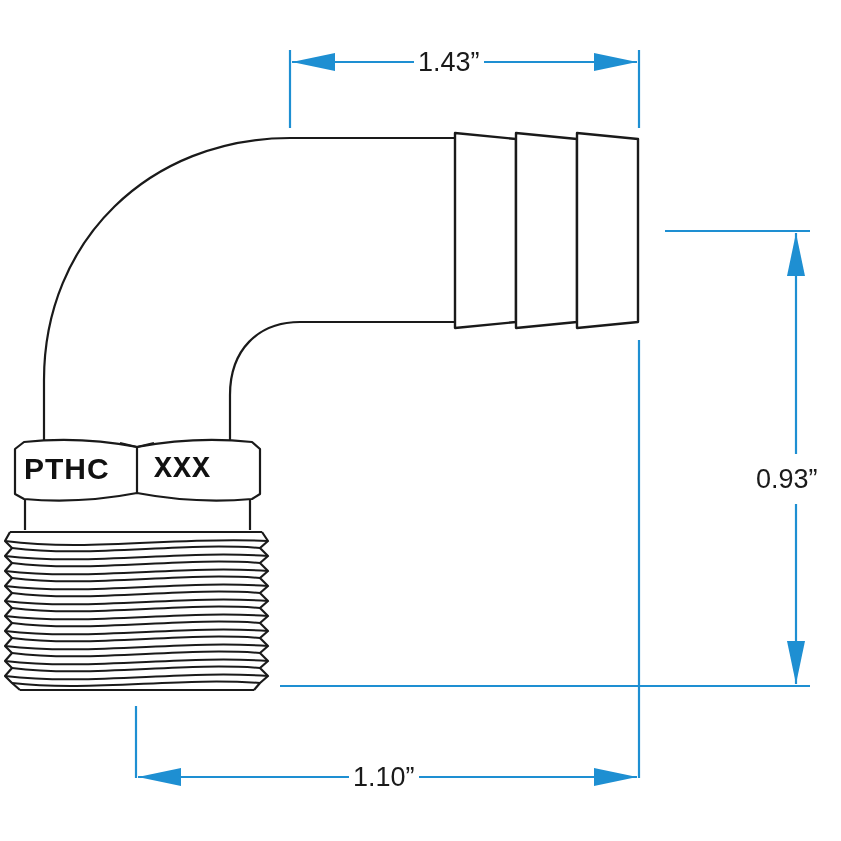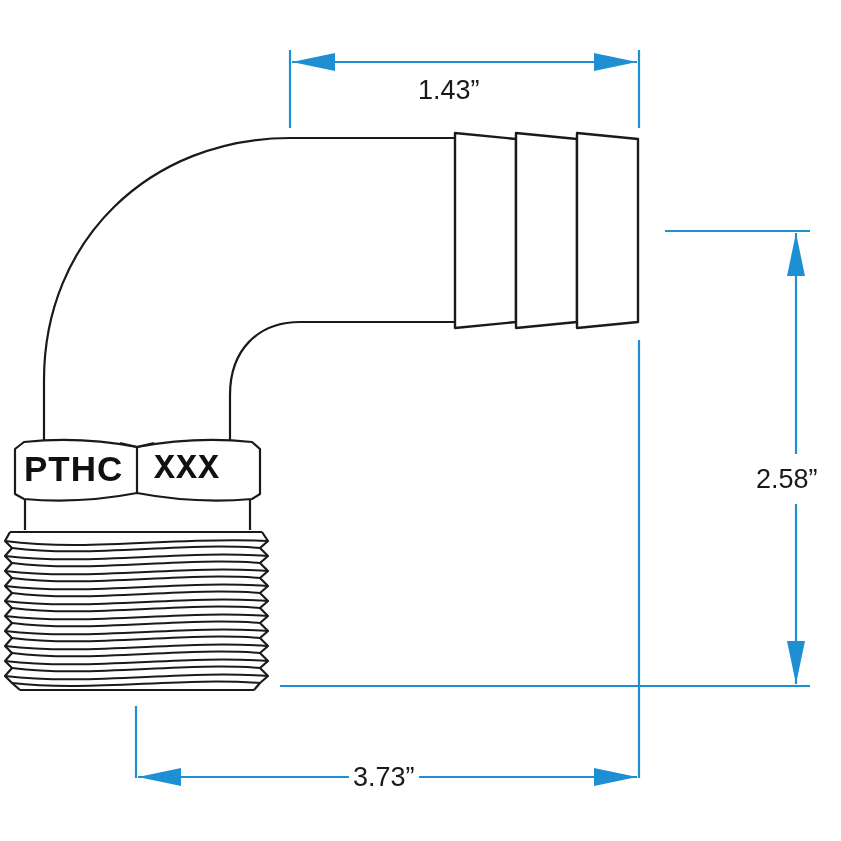--- a/index.html
+++ b/index.html
@@ -1,19 +1,19 @@
 <!DOCTYPE html>
 <html><head>
 <meta charset="utf-8">
 <style>
   html, body { margin: 0; padding: 0; background: #ffffff; }
   body { width: 841px; height: 841px; position: relative; overflow: hidden; font-family: "Liberation Sans", sans-serif; }
   #drawing { position: absolute; left: 0; top: 0; width: 841px; height: 841px; }
   .dim-label { position: absolute; font-family: "Liberation Sans", sans-serif; font-size: 27px; color: #1a1a1a; background: #ffffff; line-height: 30px; padding: 0 4px; white-space: nowrap; }
-  .hex-label { position: absolute; font-family: "Liberation Sans", sans-serif; font-weight: bold; font-size: 35px; color: #111; letter-spacing: 1px; line-height: 30px; white-space: nowrap; }
+  .hex-label { position: absolute; font-family: "Liberation Sans", sans-serif; font-weight: bold; font-size: 30px; color: #111; letter-spacing: 1px; line-height: 30px; white-space: nowrap; }
 </style>
 </head>
 <body>
 
 <svg id="drawing" width="841" height="841" viewBox="0 0 841 841" xmlns="http://www.w3.org/2000/svg">
   <g fill="none" stroke="#1a1a1a" stroke-width="2.2" stroke-linecap="round" stroke-linejoin="round">
 
     <path d="M44,440 L44,380 C44,240 150,138 290,138 L456,138"></path>
 
     <path d="M230,440 L230,395 C230,350 258,322 300,322 L456,322"></path>
@@ -83,15 +83,15 @@
     <line x1="639" y1="340" x2="639" y2="778"></line>
     <line x1="138" y1="777" x2="637" y2="777"></line>
     <polygon points="138,777 181,768 181,786" stroke="none"></polygon>
     <polygon points="637,777 594,768 594,786" stroke="none"></polygon>
   </g>
 </svg>
 
 <div class="hex-label" style="left:24px; top:454px;">PTHC</div>
 <div class="hex-label" style="left:154px; top:454px;font-family:Liberation Mono, monospace;">XXX</div>
 
-<div class="dim-label" style="left:414px; top:47px;margin-top:28px;">1.43”</div>
-<div class="dim-label" style="left:752px; top:454px; padding:10px 4px;">2.58”</div>
-<div class="dim-label" style="left:349px; top:762px;">3.73”</div>
+<div class="dim-label" style="left:414px; top:47px;">1.43”</div>
+<div class="dim-label" style="left:752px; top:454px; padding:10px 4px;">0.93”</div>
+<div class="dim-label" style="left:349px; top:762px;">1.10”</div>
 
 </body></html>

